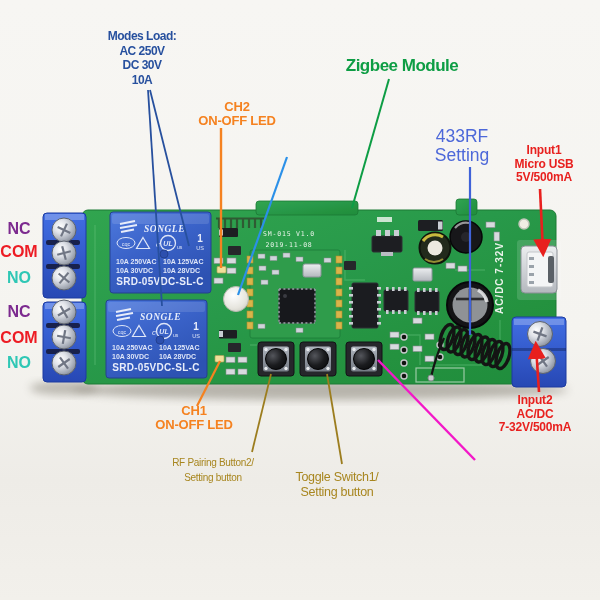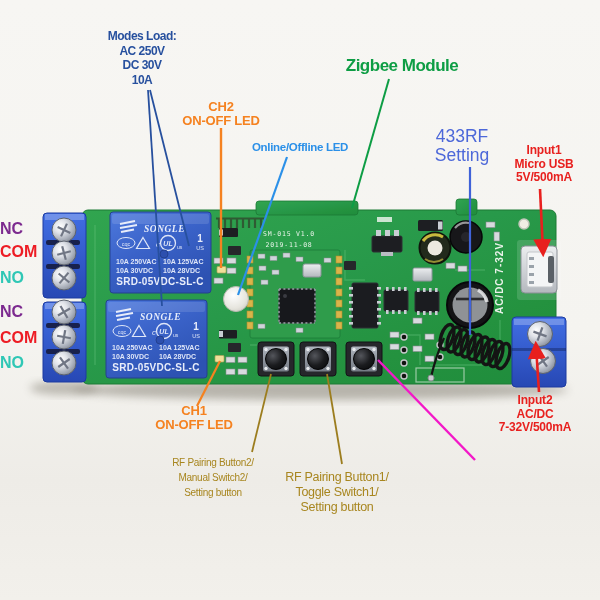--- a/index.html
+++ b/index.html
@@ -4,31 +4,31 @@
 <style>
   html,body{margin:0;padding:0;background:#e9e7e2;}
   .stage{position:relative;width:600px;height:600px;margin:0 auto;overflow:hidden;
          background:linear-gradient(180deg,#f7f6f3 0%,#f5f4f0 55%,#eeece7 80%,#f2f0eb 100%);
          font-family:"Liberation Sans",sans-serif;}
   svg{position:absolute;left:0;top:0;}
   .board-svg{z-index:5;}
   .lines-svg{z-index:20;pointer-events:none;}
   .ann{position:absolute;z-index:30;text-align:center;font-weight:bold;}
   .lbl-relayload{left:77px;top:29px;width:130px;font-size:12px;line-height:14.5px;letter-spacing:-.5px;}
-  .lbl-ch2{left:156px;top:100px;width:130px;font-size:13px;line-height:14px;letter-spacing:-.2px;}
+  .lbl-ch2{left:172px;top:100px;width:130px;font-size:13px;line-height:14px;letter-spacing:-.2px;}
   .lbl-online{left:230px;top:141px;width:140px;font-size:11.5px;letter-spacing:-.3px;}
   .lbl-zigbee{left:332px;top:56px;width:140px;font-size:17px;letter-spacing:-.5px;}
   .lbl-433{left:402px;top:127px;width:120px;font-size:17.5px;line-height:19px;font-weight:normal;}
   .lbl-input1{left:484px;top:144px;width:120px;font-size:12px;line-height:13.5px;letter-spacing:-.2px;}
   .lbl-input2{left:475px;top:394px;width:120px;font-size:12px;line-height:13.5px;letter-spacing:-.2px;}
   .lbl-ch1{left:129px;top:404px;width:130px;font-size:13px;line-height:14px;letter-spacing:-.2px;}
   .lbl-pair2{left:133px;top:455px;width:160px;font-size:10px;line-height:15px;font-weight:normal;letter-spacing:-.3px;}
   .lbl-pair1{left:257px;top:470px;width:160px;font-size:12.5px;line-height:15px;font-weight:normal;letter-spacing:-.3px;}
   .lbl-modes{left:394px;top:464px;width:180px;font-size:11px;line-height:14px;letter-spacing:-.4px;}
-  .pin{left:0;width:38px;text-align:left;font-size:16px;line-height:14px;}
+  .pin{left:0;width:38px;text-align:center;font-size:16px;line-height:14px;}
   .pin-1{top:222px;}.pin-2{top:245px;}.pin-3{top:271px;}
   .pin-4{top:305px;}.pin-5{top:331px;}.pin-6{top:356px;}
 </style>
 </head>
 <body>
 
 <div class="stage">
 
 <svg class="board-svg" width="600" height="600" viewBox="0 0 600 600">
   <defs>
@@ -498,21 +498,20 @@
   <div>AC 250V</div>
   <div>DC 30V</div>
   <div>10A</div>
 </div>
 
 <div class="ann lbl-ch2" style="color: rgb(245, 130, 32);">
   <div>CH2</div>
   <div>ON-OFF LED</div>
 </div>
 
-<div class="ann lbl-online" style="color: rgb(43, 144, 232);">Online/Offline LED</div>
 
 <div class="ann lbl-zigbee" style="color: rgb(13, 157, 68);">Zigbee Module</div>
 
 <div class="ann lbl-433" style="color: rgb(77, 104, 217);">
   <div>433RF</div>
   <div>Setting</div>
 </div>
 
 <div class="ann lbl-input1" style="color: rgb(232, 32, 30);">
   <div>Input1</div>
@@ -527,26 +526,24 @@
 <div class="ann pin pin-5" style="color: rgb(237, 28, 36);">COM</div>
 <div class="ann pin pin-6" style="color: rgb(47, 199, 181);">NO</div>
 
 <div class="ann lbl-ch1" style="color: rgb(245, 130, 32);">
   <div>CH1</div>
   <div>ON-OFF LED</div>
 </div>
 
 <div class="ann lbl-pair2" style="color: rgb(168, 134, 31);">
   <div>RF Pairing Button2/</div>
-  <div>Manual Switch2/</div>
   <div>Setting button</div>
 </div>
 
 <div class="ann lbl-pair1" style="color: rgb(168, 134, 31);">
-  <div>RF Pairing Button1/</div>
   <div>Toggle Switch1/</div>
   <div>Setting button</div>
 </div>
 
 
 <div class="ann lbl-input2" style="color: rgb(232, 32, 30);">
   <div>Input2</div>
   <div>AC/DC</div>
   <div>7-32V/500mA</div>
 </div>

